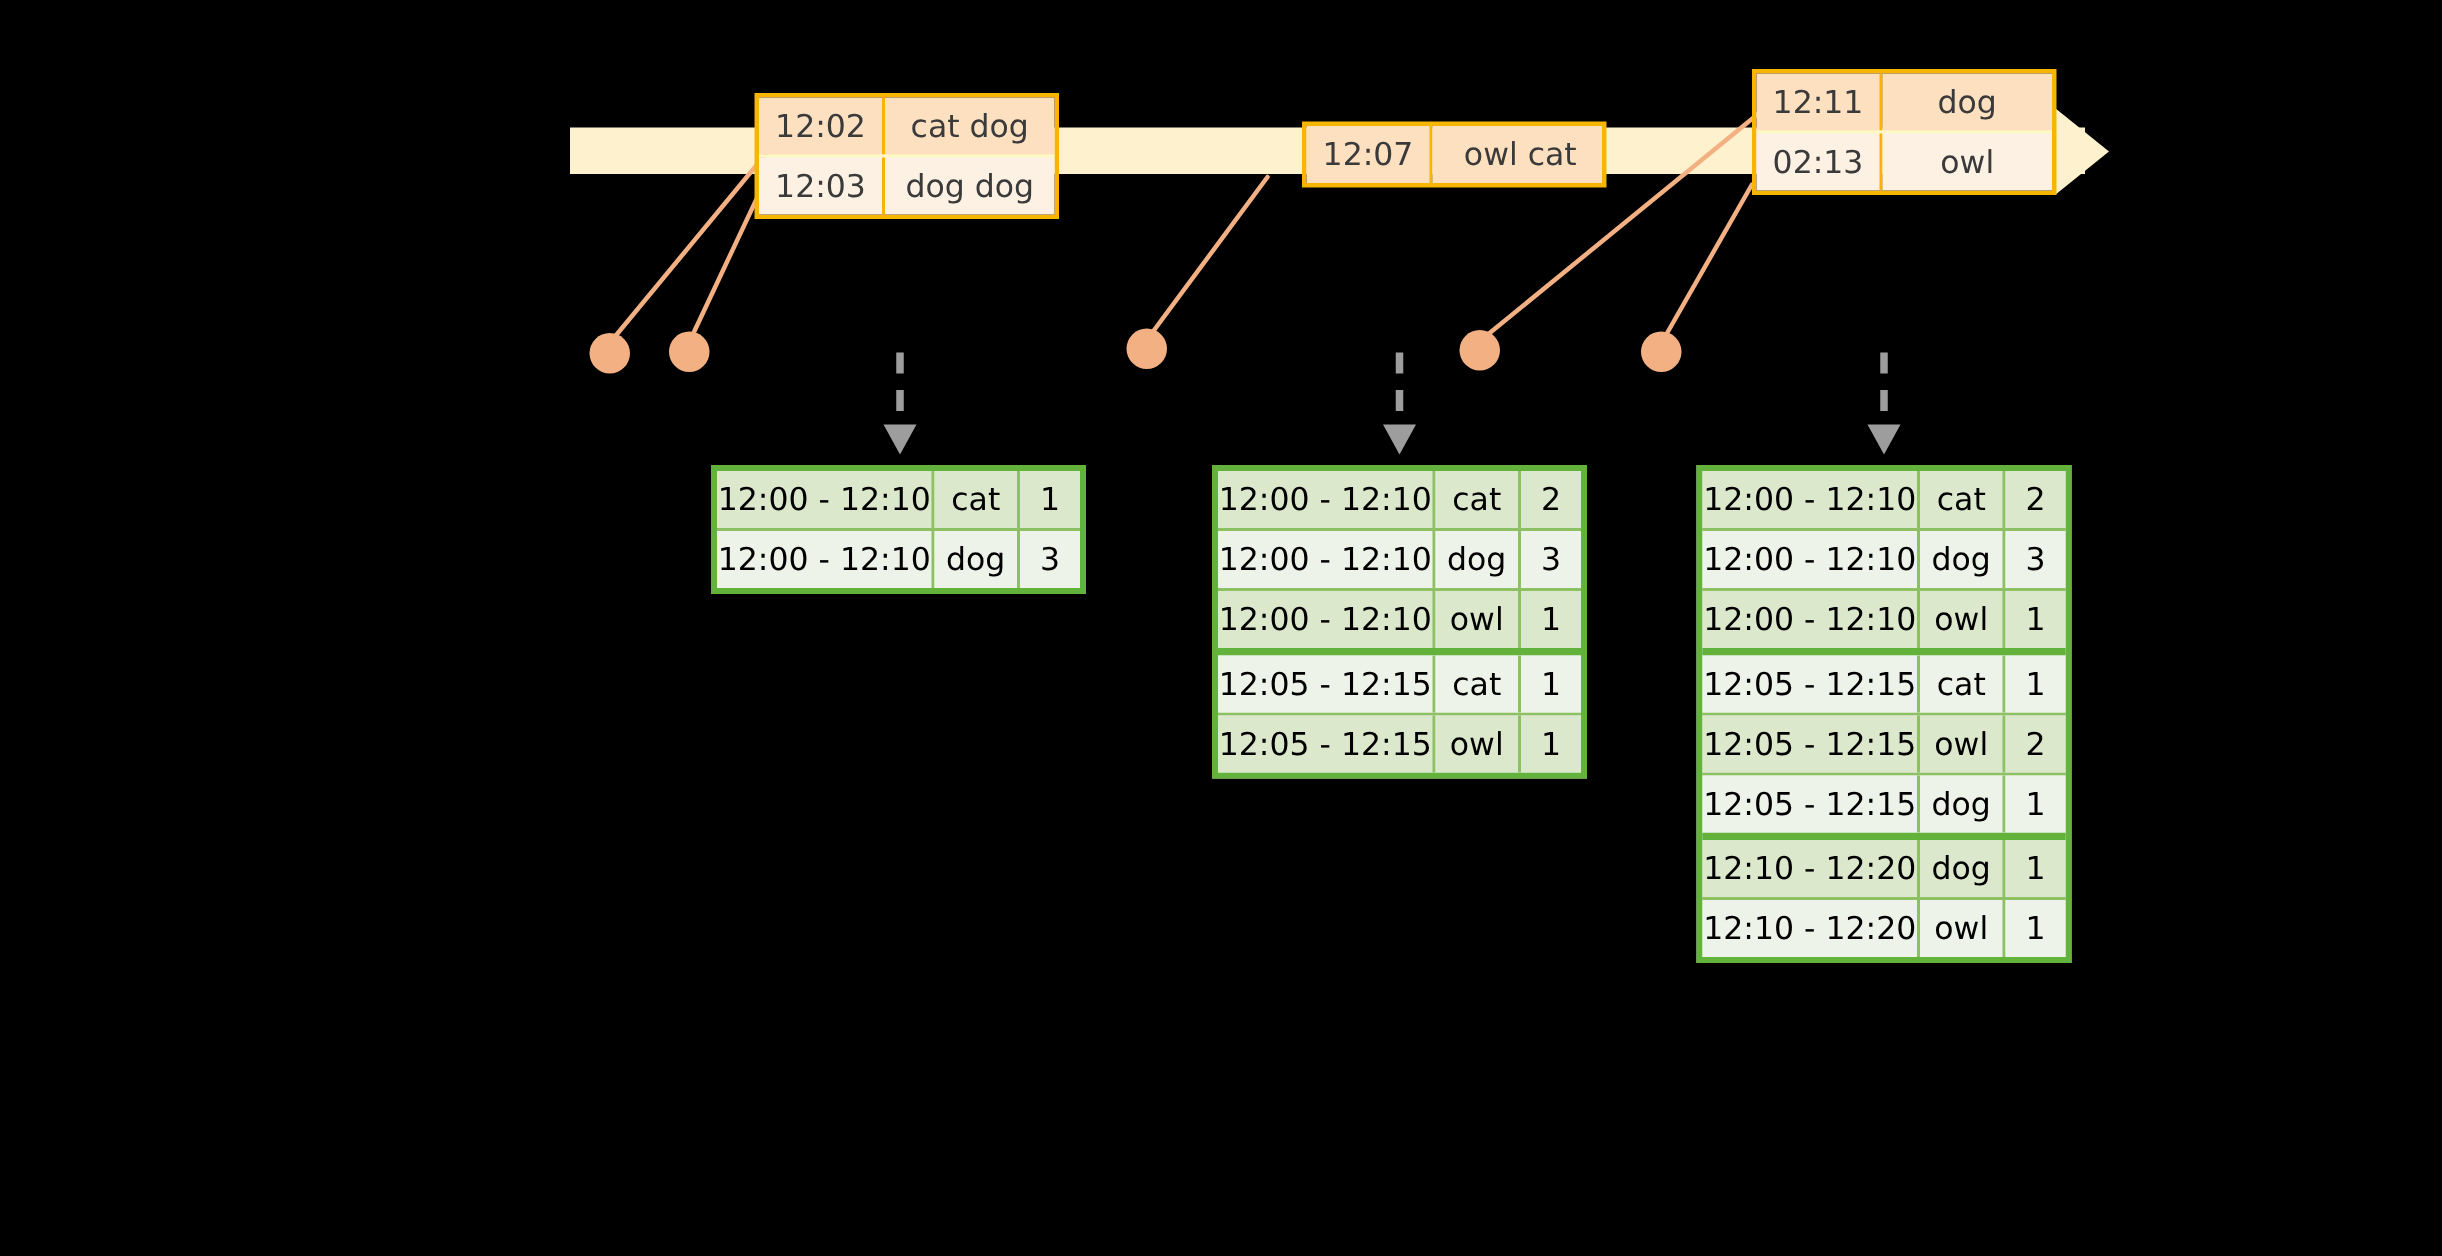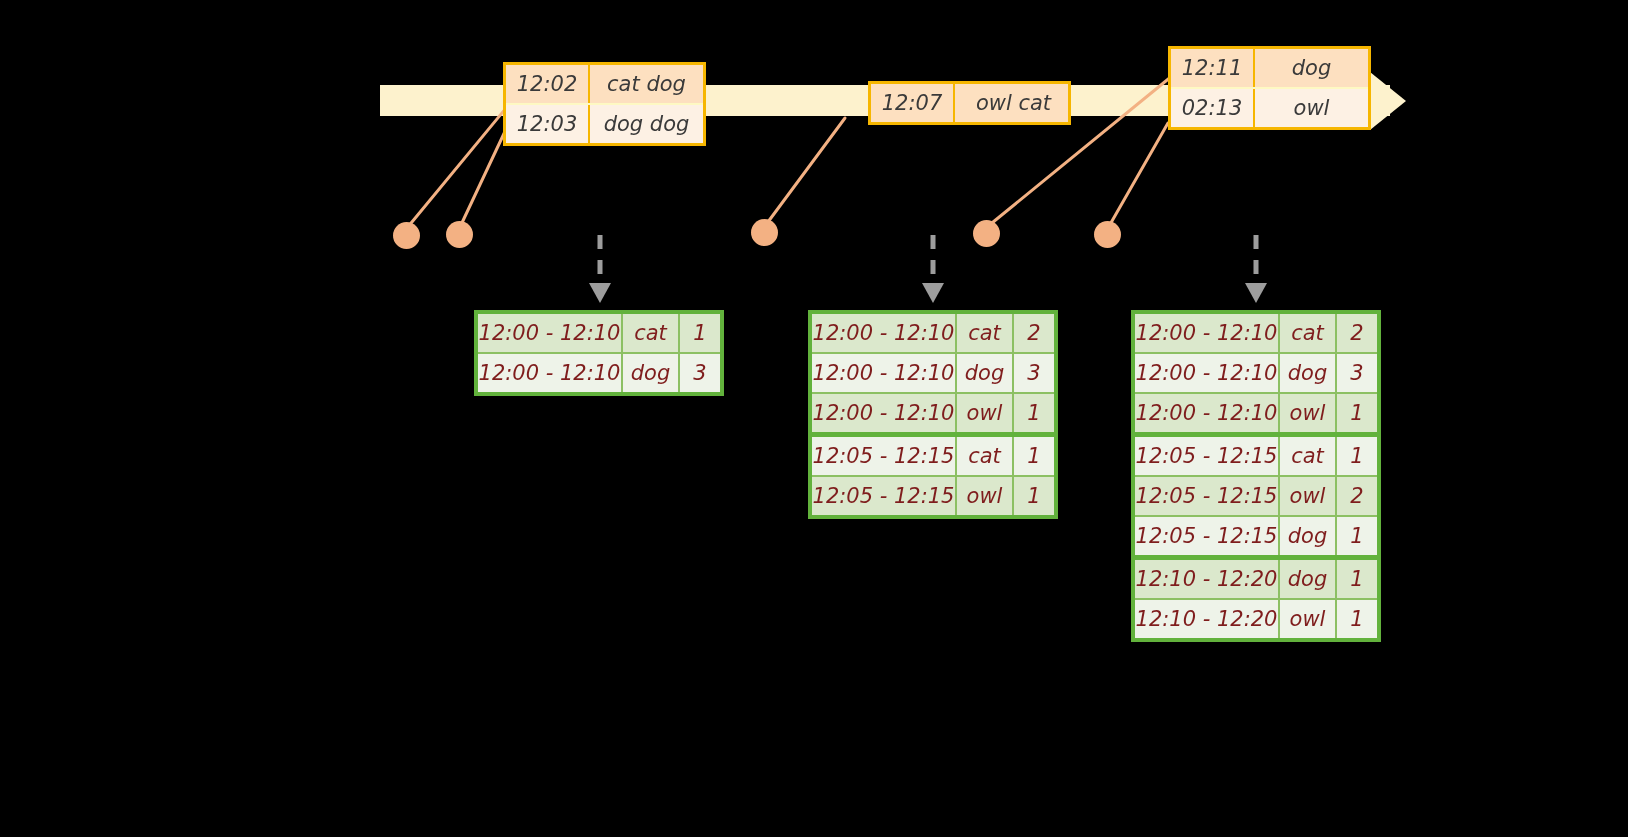--- a/index.html
+++ b/index.html
@@ -9,21 +9,20 @@
   }
   body {
     font-family: "DejaVu Sans", sans-serif;
   }
   #stage {
     position: relative;
     width: 1628px;
     height: 690px;
     background: #000000;
     overflow: hidden;
-    font-style: italic;
   }
   
   .timeline-bar {
     position: absolute;
     left: 380px;
     top: 85px;
     width: 1010px;
     height: 31px;
     background: #fdf2cd;
   }
@@ -108,21 +107,21 @@
     display: flex;
     height: 38px;
     border-bottom: 2px solid #8cc063;
   }
   .rrow:last-child { border-bottom: none; }
   .rrow.alt .rc { background: #dbe8cc; }
   .rc {
     display: flex;
     align-items: center;
     justify-content: center;
-    color: #7f1d1d;
+    color: #000000;
     font-size: 21px;
     background: #eef3e9;
     box-sizing: border-box;
     border-right: 2px solid #8cc063;
     white-space: nowrap;
   }
   .rc:last-child { border-right: none; }
   .c-window { width: 145px; }
   .c-word   { width: 57px; }
   .c-count  { width: 40px; }

